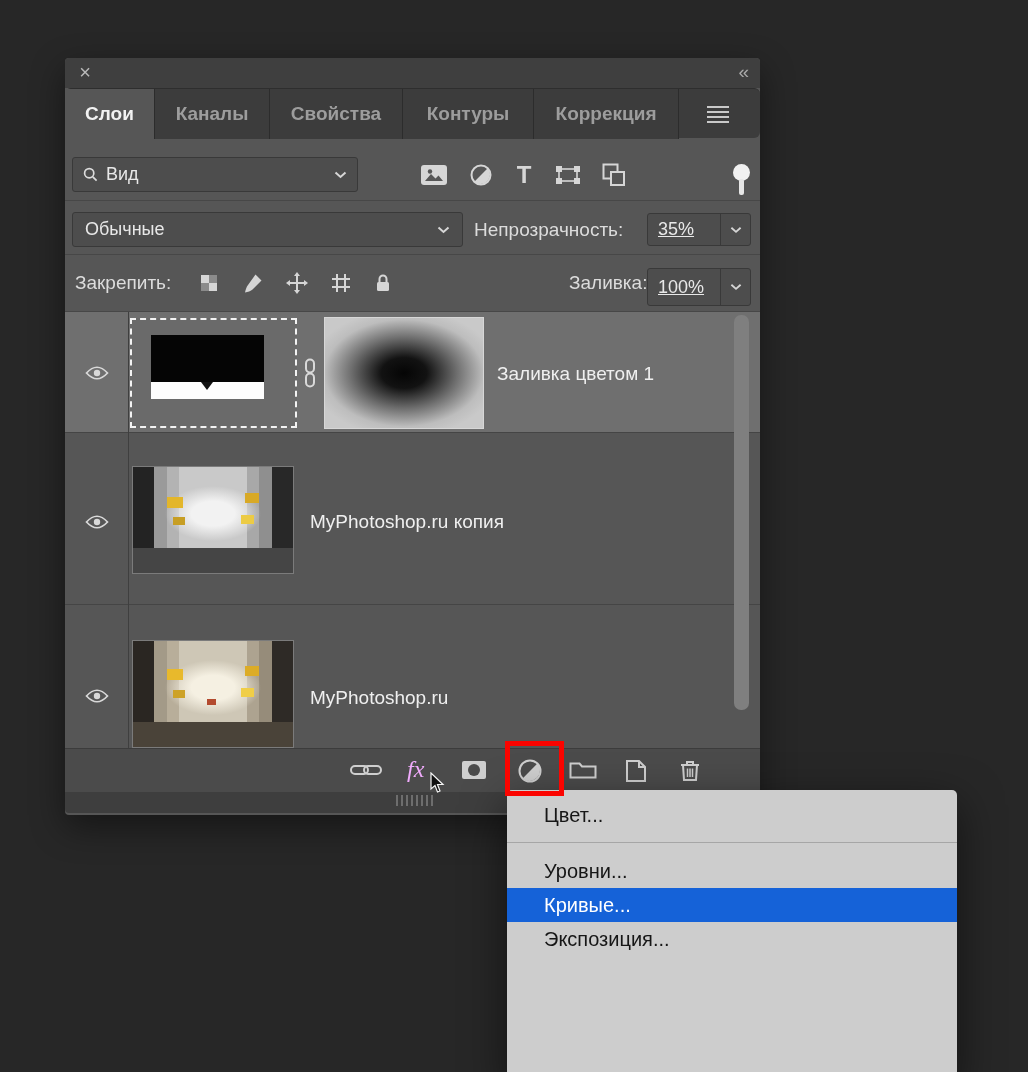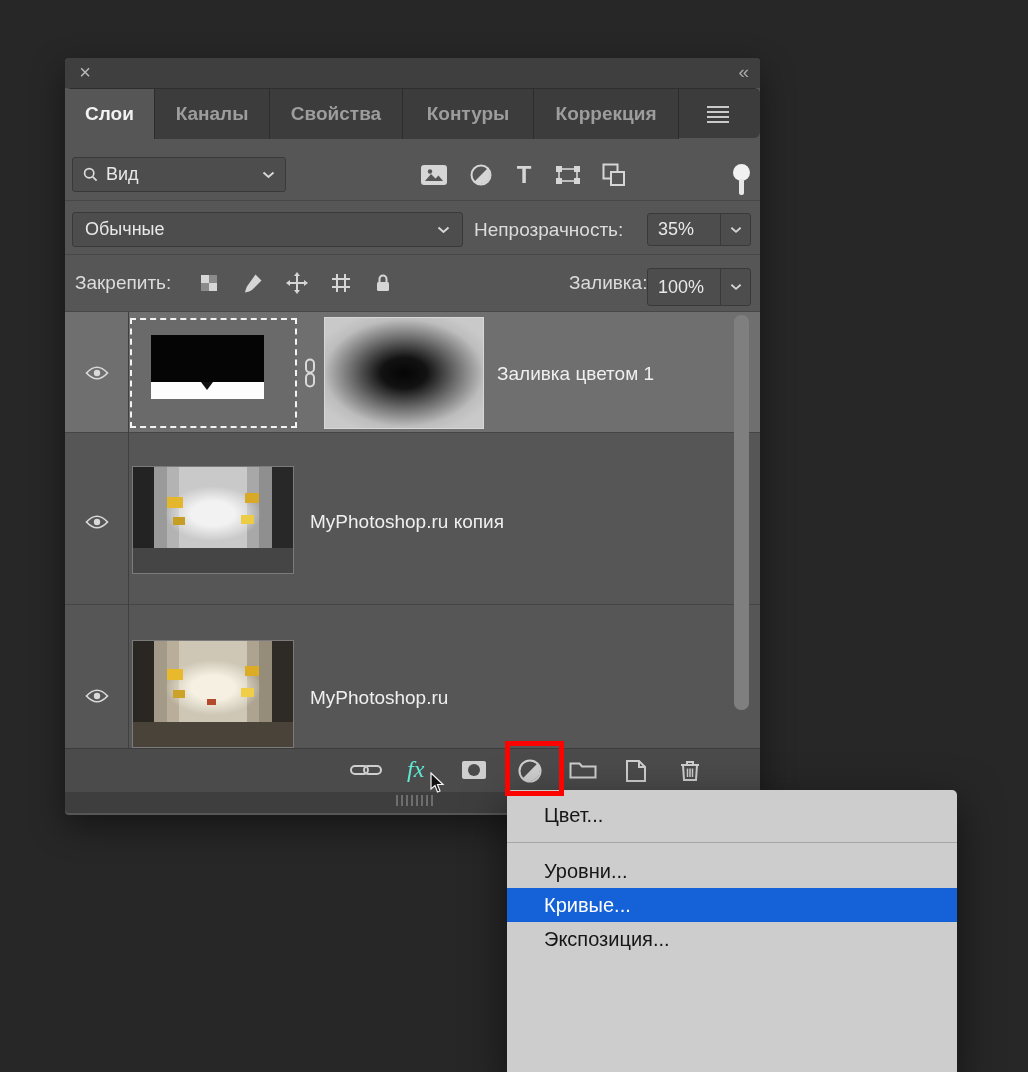--- a/index.html
+++ b/index.html
@@ -22,21 +22,21 @@
   .pmenu i{display:block;height:2px;background:#c9c9c9;margin-bottom:3px;}
 
   .hsep{position:absolute;left:0;width:695px;height:1px;background:#474747;}
 
   
   .select{position:absolute;background:#4d4d4d;border:1px solid #393939;border-radius:3px;
           display:flex;align-items:center;color:#e8e8e8;font-size:18px;cursor:pointer;}
   .select .grow{flex:1;}
   .spin{position:absolute;background:#4d4d4d;border:1px solid #393939;border-radius:3px;
         display:flex;align-items:center;color:#e8e8e8;font-size:18px;cursor:pointer;}
-  .spin .val{flex:1;padding-left:10px;}
+  .spin .val{flex:1;padding-left:10px;text-decoration:underline;}
   .spin .chev{width:30px;height:100%;display:flex;align-items:center;justify-content:center;border-left:1px solid #393939;}
   .lbl{position:absolute;color:#dcdcdc;font-size:19px;line-height:35px;white-space:nowrap;}
   .irow{position:absolute;display:flex;align-items:center;}
   .ibtn{display:flex;align-items:center;justify-content:center;cursor:pointer;}
   .tletter{font-weight:bold;font-size:24px;color:#d6d6d6;line-height:1;}
   .toggle-knob{position:absolute;width:17px;height:17px;border-radius:50%;background:#f1f1f1;}
   .toggle-stem{position:absolute;width:5px;height:16px;border-radius:2px;background:#e6e6e6;}
 
   
   .layers{position:absolute;left:0;top:254px;width:834px;height:436px;}
@@ -64,21 +64,21 @@
      radial-gradient(ellipse 30% 26% at 50% 44%, #f5f0e2 0 45%, rgba(245,240,226,0) 100%),
      linear-gradient(90deg, #2a2622 0 13%, rgba(0,0,0,0) 13% 87%, #2e2a26 87% 100%),
      linear-gradient(90deg, rgba(0,0,0,0) 0 13%, #a39a88 13% 21%, #b8ae9a 21% 29%, rgba(0,0,0,0) 29% 71%, #ada390 71% 79%, #968c7a 79% 87%, rgba(0,0,0,0) 87%),
      #cec7b6;}
   .sg{position:absolute;}
   .chain{position:absolute;}
   .sbar{position:absolute;left:669px;top:3px;width:15px;height:395px;background:#7f7f7f;border-radius:7px;cursor:pointer;}
 
   
   .toolbar{position:absolute;left:0;top:690px;width:695px;height:44px;background:#4b4b4b;border-top:1px solid #3c3c3c;}
-  .fx{font-family:"Liberation Serif",serif;font-style:italic;font-size:24px;color:#5eead4;line-height:1;}
+  .fx{font-family:"Liberation Serif",serif;font-style:italic;font-size:24px;color:#f0abfc;line-height:1;}
   .bottom-strip{position:absolute;left:0;top:734px;width:695px;height:21px;background:#3e3e3e;border-radius:0 0 4px 4px;}
   .grip{position:absolute;left:331px;top:3px;width:38px;height:11px;cursor:ns-resize;
         background:repeating-linear-gradient(90deg,#6e6e6e 0 2px,rgba(0,0,0,0) 2px 5px);}
 
   
   .redbox{position:absolute;left:505px;top:741px;width:59px;height:55px;border:5px solid #fb0400;z-index:40;}
 
   
   .menu{position:absolute;left:507px;top:790px;width:450px;height:292px;background:#cdcdcd;
         border-radius:5px 5px 0 0;padding-top:8px;z-index:30;box-shadow:0 14px 44px rgba(0,0,0,.55);}
@@ -111,21 +111,21 @@
           <i></i>
           <i></i>
           <i></i>
         </div>
     </div>
 
     <div class="hsep" style="top:142px"></div>
     <div class="hsep" style="top:196px"></div>
     <div class="hsep" style="top:253px"></div>
 
-    <div class="select" style="left:7px;top:99px;width:214px;height:35px;padding:0 10px;">
+    <div class="select" style="left:7px;top:99px;width:286px;height:35px;padding:0 10px;">
       <span style="margin-right:8px;display:flex">
         <svg width="15" height="15" viewBox="0 0 15 15">
             <circle cx="6.2" cy="6.2" r="4.6" fill="none" stroke="#dcdcdc" stroke-width="1.7"></circle>
             <line x1="9.8" y1="9.8" x2="13.6" y2="13.6" stroke="#dcdcdc" stroke-width="1.7"></line>
           </svg>
       </span>
       <span class="grow">Вид</span>
       <span style="display:flex">
         <svg width="13" height="8" viewBox="0 0 13 8">
             <polyline points="1.5,1.5 6.5,6 11.5,1.5" fill="none" stroke="#d6d6d6" stroke-width="2"></polyline>

